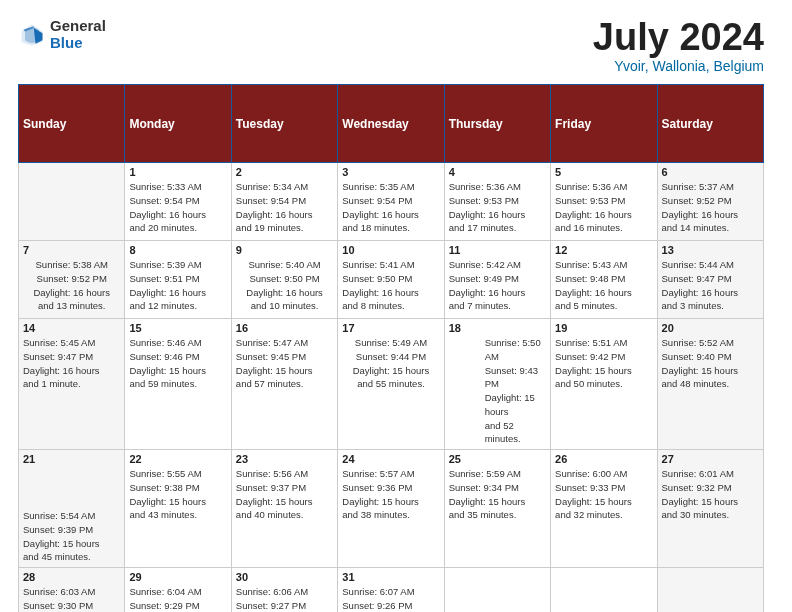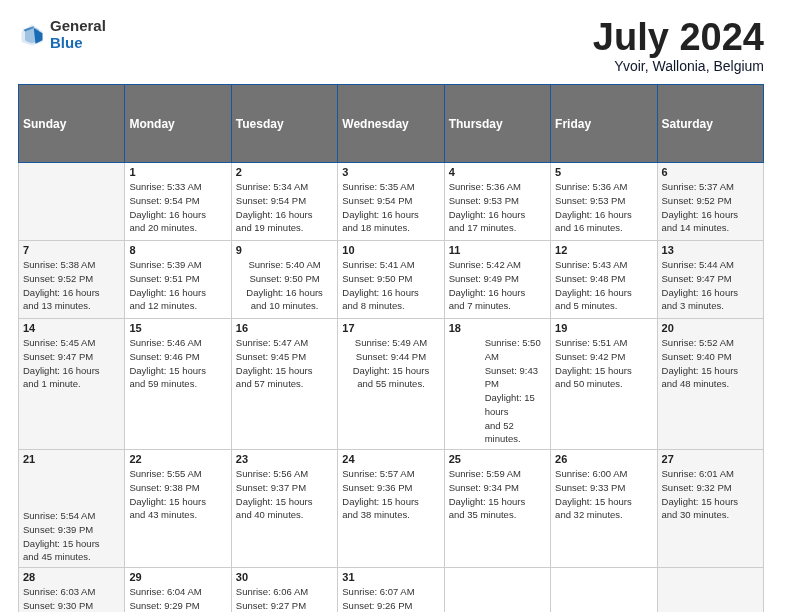--- a/index.html
+++ b/index.html
@@ -50,30 +50,30 @@
       margin-left: 48px;
     }
     .month-title {
       font-size: 38px;
       font-weight: bold;
       color: #222;
       line-height: 1;
     }
     .location-title {
       font-size: 14px;
-      color: #0f172a;
+      color: #0369a1;
       margin-top: 2px;
     }
     .calendar {
       width: 100%;
       border-collapse: collapse;
       border: 1px solid #ccc;
     }
     .calendar th {
-      background: #737373;
+      background: #7f1d1d;
       color: #fff;
       font-size: 12px;
       font-weight: bold;
       padding: 5px 4px;
       text-align: left;
       border: 1px solid #1558a0;
     }
     .calendar td {
       vertical-align: top;
       border: 1px solid #ccc;
@@ -180,21 +180,21 @@
             <div class="day-number">6</div>
             <div class="day-info" style="white-space: pre-line;">Sunrise: 5:37 AM
 Sunset: 9:52 PM
 Daylight: 16 hours
 and 14 minutes.</div>
           </td>
         </tr>
         <tr>
           <td class="weekend">
             <div class="day-number">7</div>
-            <div class="day-info" style="white-space: pre-line;">Sunrise: 5:38 AM
+            <div class="day-info" style="white-space: pre-line; text-align: center;">Sunrise: 5:38 AM
 Sunset: 9:52 PM
 Daylight: 16 hours
 and 13 minutes.</div>
           </td>
           <td>
             <div class="day-number">8</div>
             <div class="day-info" style="white-space: pre-line;">Sunrise: 5:39 AM
 Sunset: 9:51 PM
 Daylight: 16 hours
 and 12 minutes.</div>

